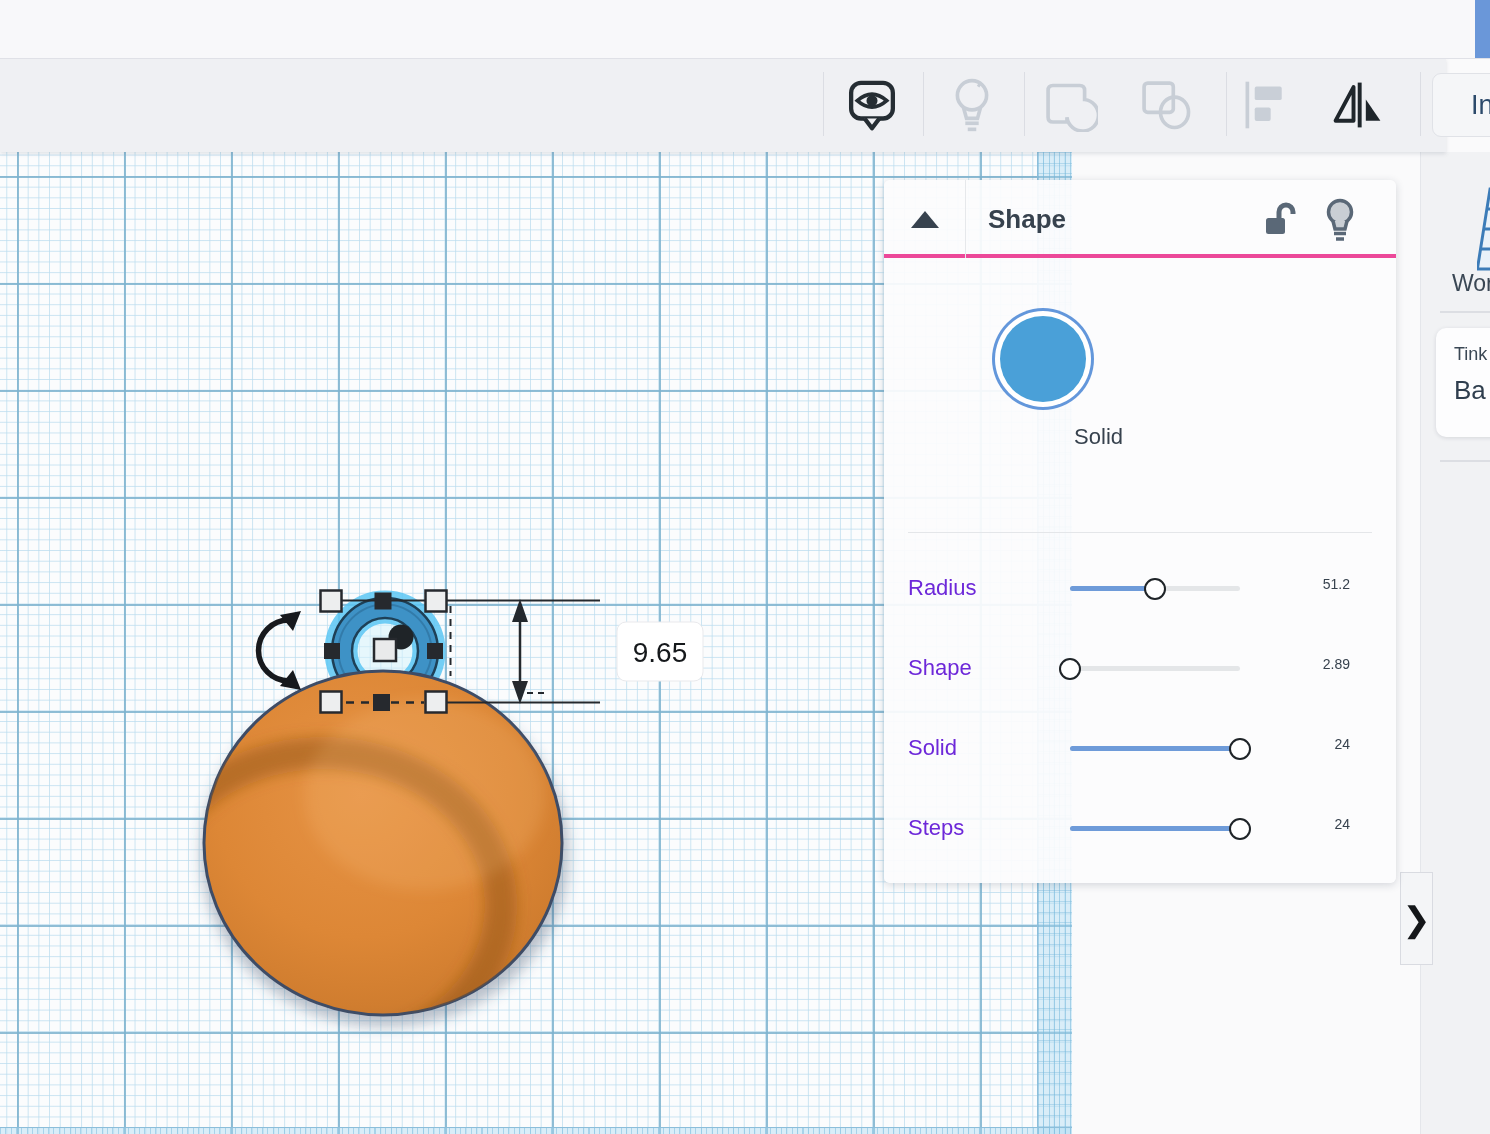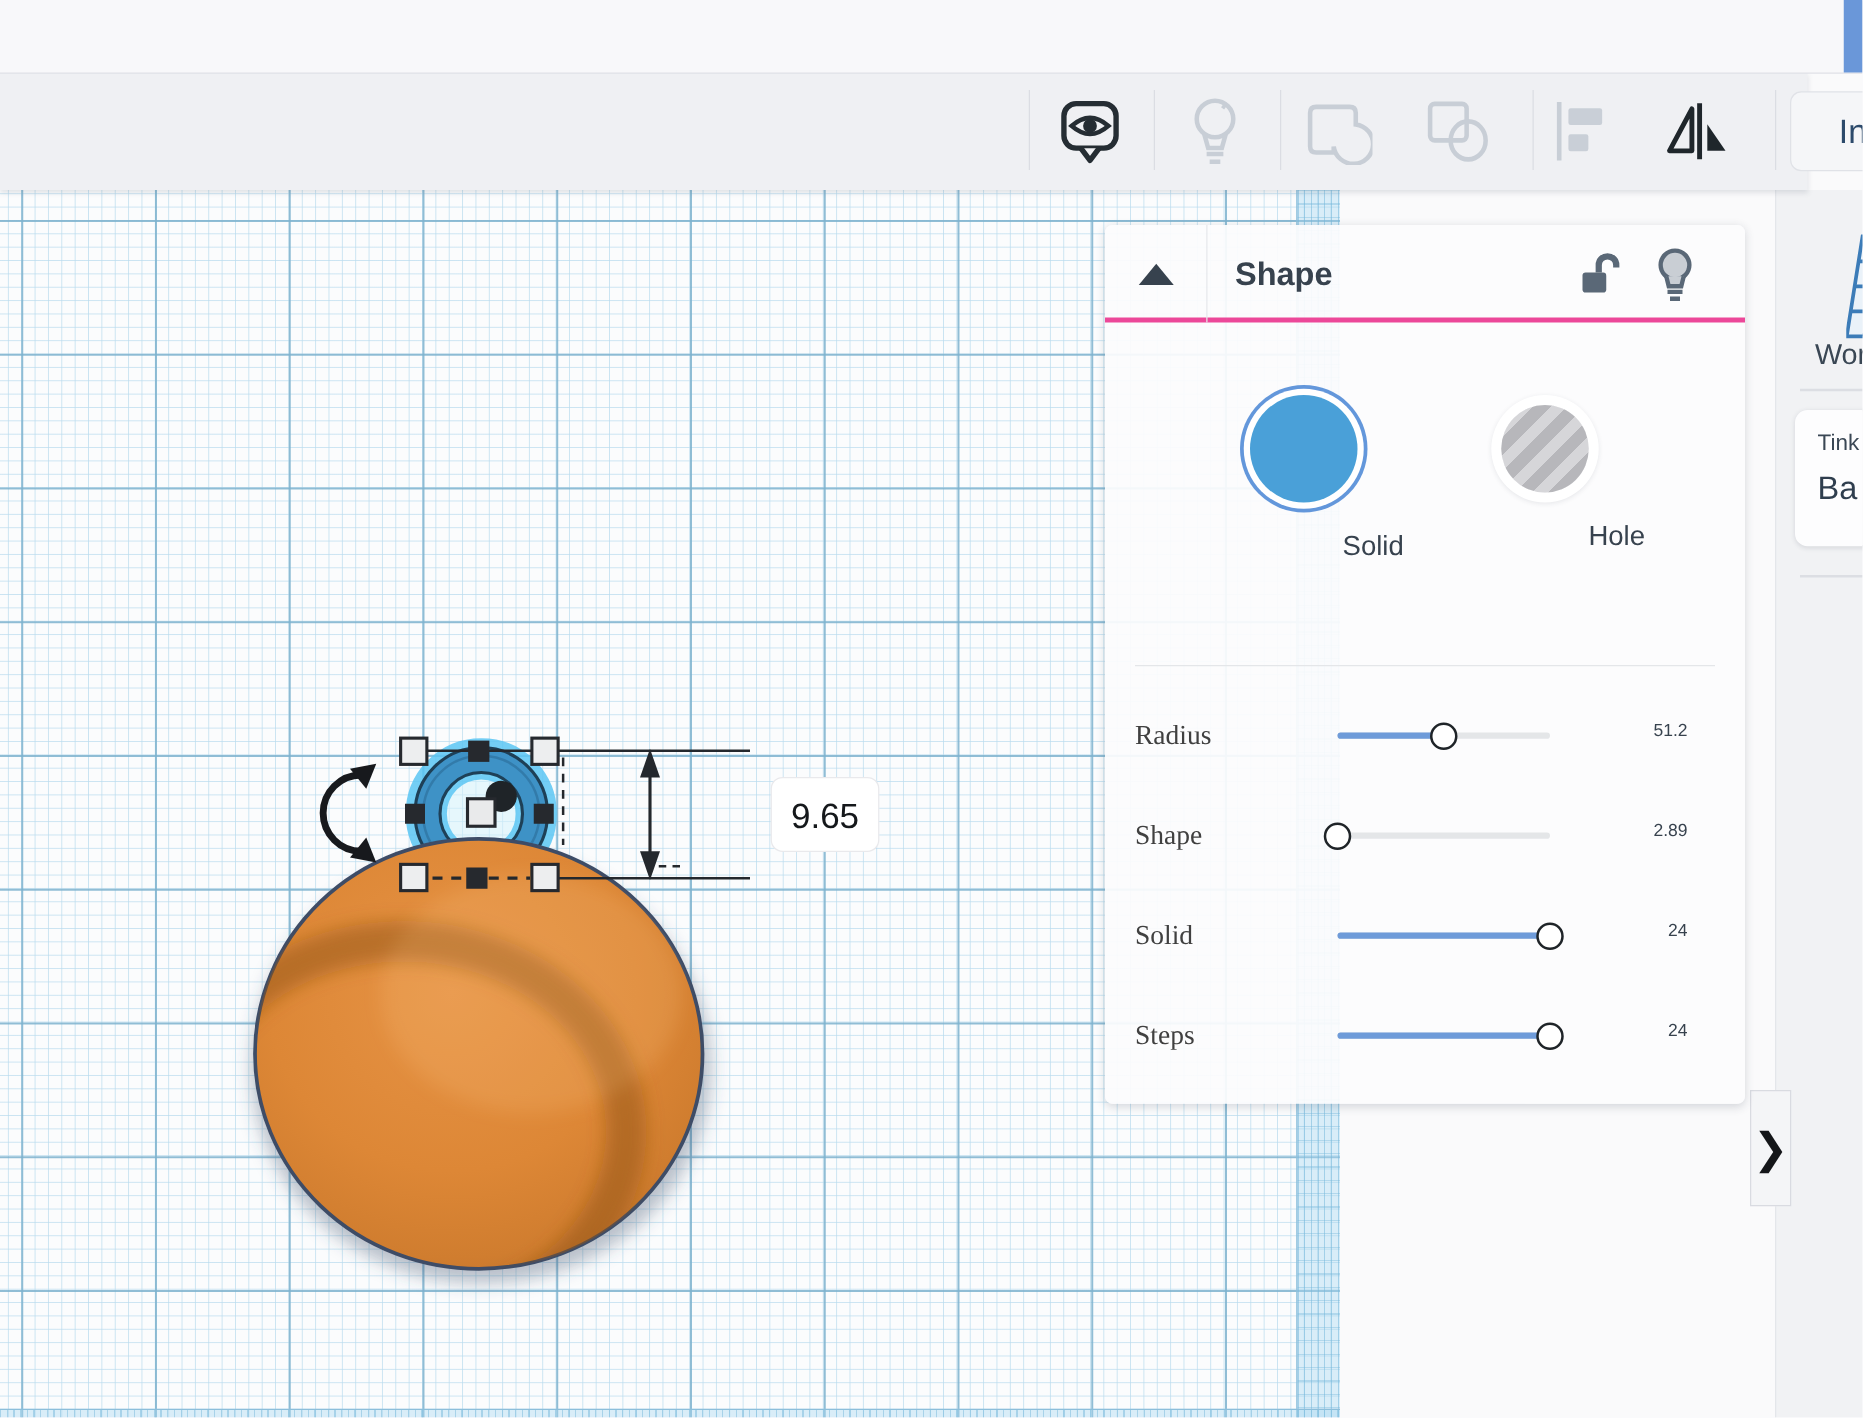--- a/index.html
+++ b/index.html
@@ -86,21 +86,21 @@
   .solid-swatch { width:86px; height:86px; border-radius:50%; background:#4AA0D8;
     margin:8px auto 0; box-shadow:0 0 0 5px #FFFFFF, 0 0 0 8px #6397DB; cursor:pointer; }
   .hole-swatch { width:70px; height:70px; border-radius:50%; margin:16px auto 0;
     background:repeating-linear-gradient(135deg,#B7B7BB 0 10px,#D6D6D9 10px 19px);
     box-shadow:0 0 0 8px #FFFFFF, 0 1px 4px 8px rgba(40,50,70,0.10); cursor:pointer; }
   .opt-label { margin-top:22px; font-size:22px; color:#37424E; }
 
   .panel-div { position:absolute; left:24px; top:352px; width:464px; height:1px; background:#E4E6E9; }
 
   .srow { position:absolute; left:0; width:512px; height:80px; }
-  .srow .slabel { position:absolute; left:24px; top:26px; font-size:22px; color:#404040;font-family:Liberation Serif, serif; }
+  .srow .slabel { position:absolute; left:24px; top:26px; font-size:22px; color:#6d28d9; }
   .srow .svalue { position:absolute; right:46px; top:27px; font-size:14px; color:#37424E; }
   .track { position:absolute; left:186px; top:37px; width:170px; height:5px;
     background:#E4E6E8; border-radius:3px; cursor:pointer; }
   .fill { position:absolute; left:0; top:0; height:5px; background:#6E9BD9; border-radius:3px; }
   .thumb { position:absolute; top:50%; width:22px; height:22px; background:#FFFFFF;
     border:2.5px solid #1F2428; border-radius:50%; transform:translate(-50%,-50%); cursor:grab; }
 </style>
 </head>
 <body>
 <div id="root">
@@ -219,24 +219,20 @@
         <path d="M 11 24 l 2 8 h 10 l 2 -8" fill="#C9CED4" stroke="#5A6877" stroke-width="3.5"></path>
         <line x1="12" y1="36.5" x2="24" y2="36.5" stroke="#5A6877" stroke-width="3.5"></line>
         <line x1="14" y1="42" x2="22" y2="42" stroke="#5A6877" stroke-width="3.5"></line>
       </svg>
     </div>
 
     <div class="opt opt-solid">
       <div class="solid-swatch"></div>
       <div class="opt-label">Solid</div>
     </div>
-    <div class="opt opt-hole">
-      <div class="hole-swatch"></div>
-      <div class="opt-label">Hole</div>
-    </div>
 
     <div class="panel-div"></div>
 
     <div class="srow" style="top:369px">
       <div class="slabel">Radius</div>
       <div class="track">
         <div class="fill" style="width: 50%;"></div>
         <div class="thumb" style="left: 50%;"></div>
       </div>
       <div class="svalue">51.2</div>

